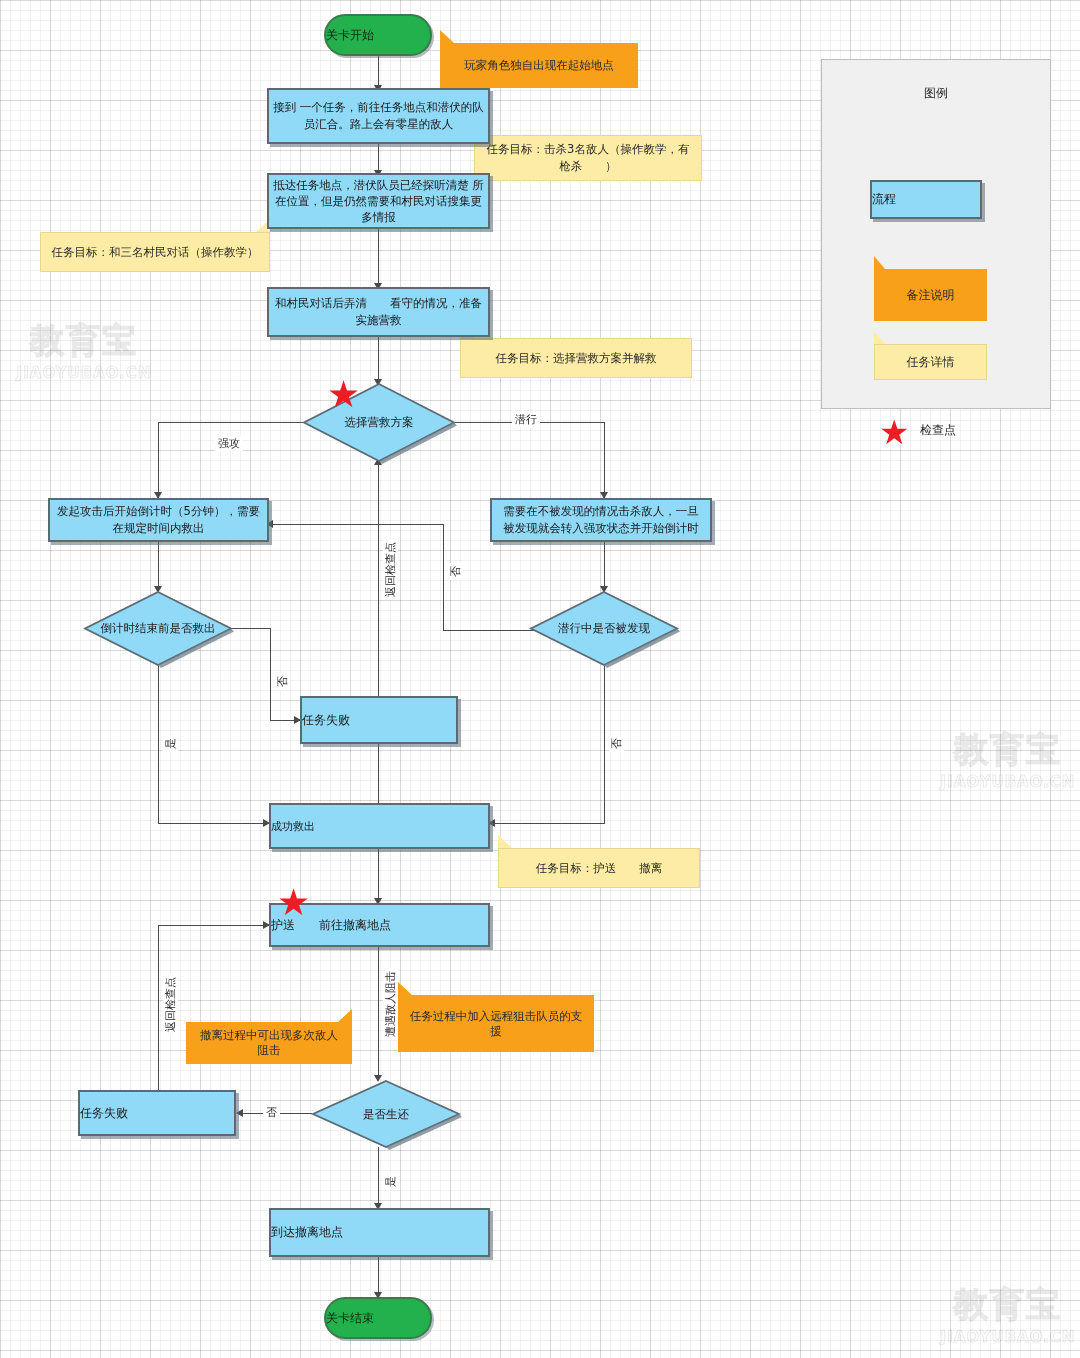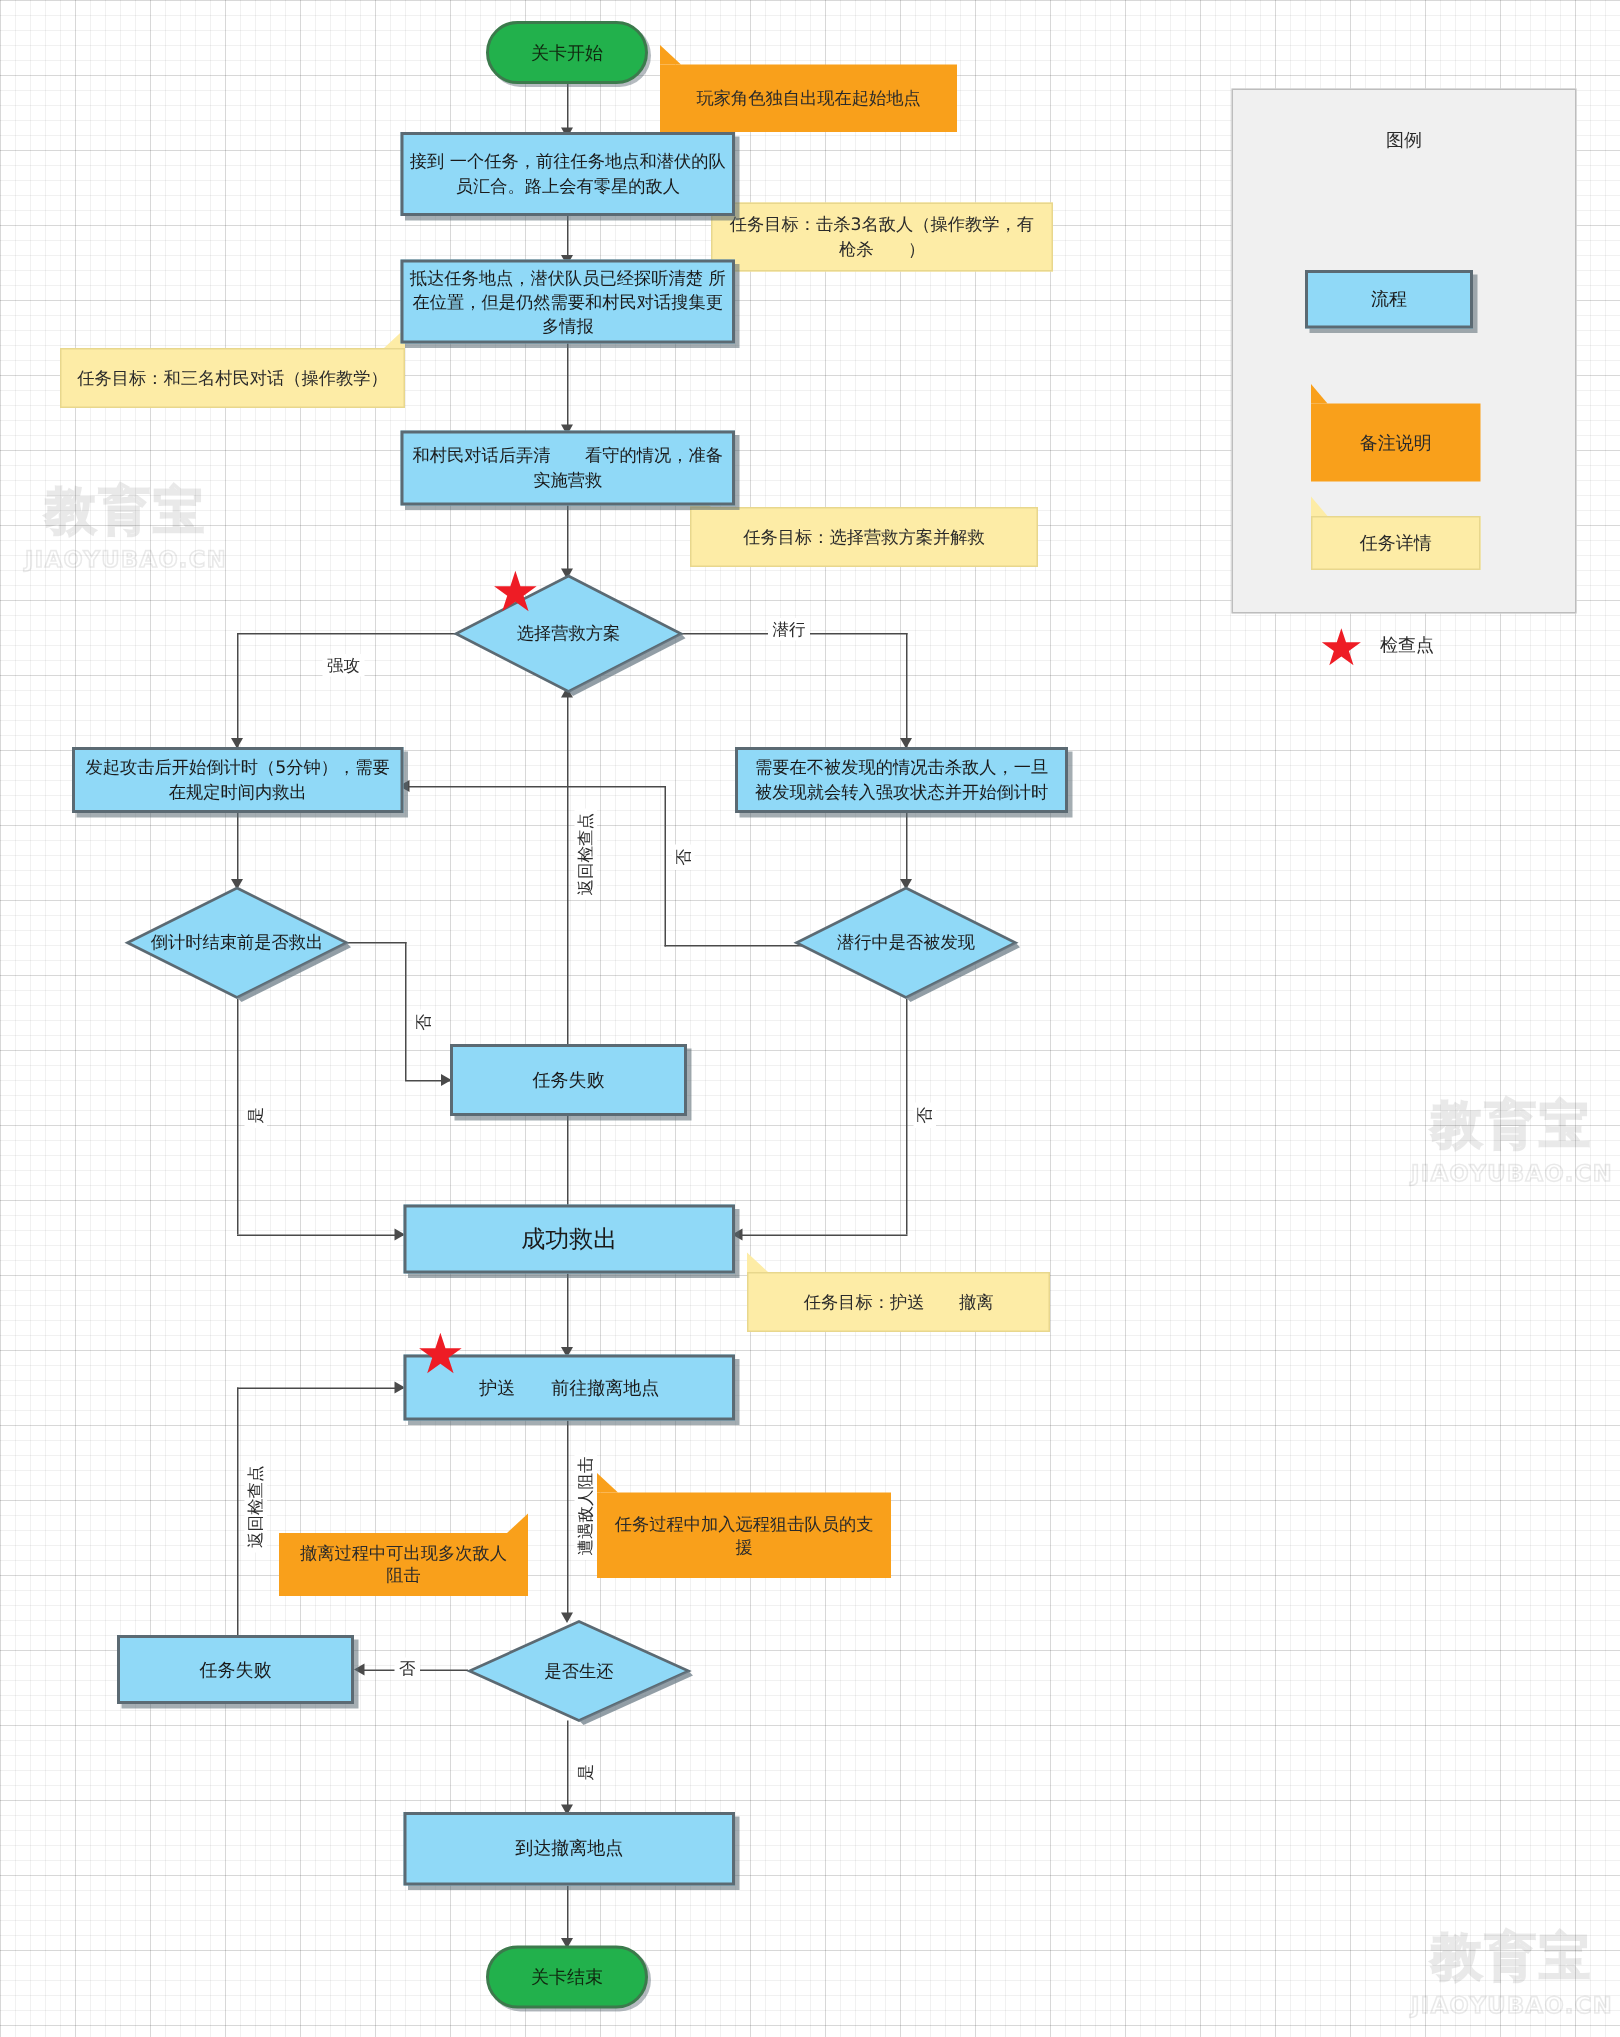--- a/index.html
+++ b/index.html
@@ -14,21 +14,21 @@
     background-color:#ffffff;
     background-image:
       linear-gradient(to right, rgba(0,0,0,0.055) 1px, transparent 1px),
       linear-gradient(to bottom, rgba(0,0,0,0.055) 1px, transparent 1px),
       linear-gradient(to right, rgba(0,0,0,0.10) 1px, transparent 1px),
       linear-gradient(to bottom, rgba(0,0,0,0.10) 1px, transparent 1px);
     background-size:10px 10px,10px 10px,50px 50px,50px 50px;
     background-position:0 0,0 0,0 0,0 0;
   }
   
-  .node{position:absolute;box-sizing:border-box;display:flex;align-items:center;justify-content:center;text-align:center;}
+  .node{position:absolute;box-sizing:border-box;display:flex;align-items:center;text-align:center;}
   .proc{
     background:#90d9f7;border:2px solid #5b6a73;
     box-shadow:3px 3px 0 0 rgba(90,105,115,0.55);
     color:#1a1a1a;
   }
   .term{
     background:#22b14c;border:2px solid #3c7a4c;border-radius:22px;
     box-shadow:2px 2px 0 0 rgba(90,105,115,0.45);
     color:#10280f;
   }
@@ -251,21 +251,21 @@
     </svg>
     <div class="diamond-label" style="font-size:11.5px;">
       <span>潜行中是否被发现</span>
     </div>
   </div>
 
   <div class="node proc" style="left:300px;top:696px;width:158px;height:48px;font-size:12px;">
     <span>任务失败</span>
   </div>
 
-  <div class="node proc" style="left:269px;top:803px;width:221px;height:46px;font-size:16px;">
+  <div class="node proc" style="left:269px;top:803px;width:221px;height:46px;font-size:11px;">
     <span>成功救出</span>
   </div>
 
   <div class="node proc" style="left:269px;top:903px;width:221px;height:44px;font-size:12px;">
     <span>护送　　前往撤离地点</span>
   </div>
   <div class="star" style="left:277px;top:884px;font-size:37px;">★</div>
 
   <div class="diamond-wrap" style="left:312px;top:1080px;width:148px;height:68px;">
     <svg width="148" height="68" viewBox="0 0 148 68">

